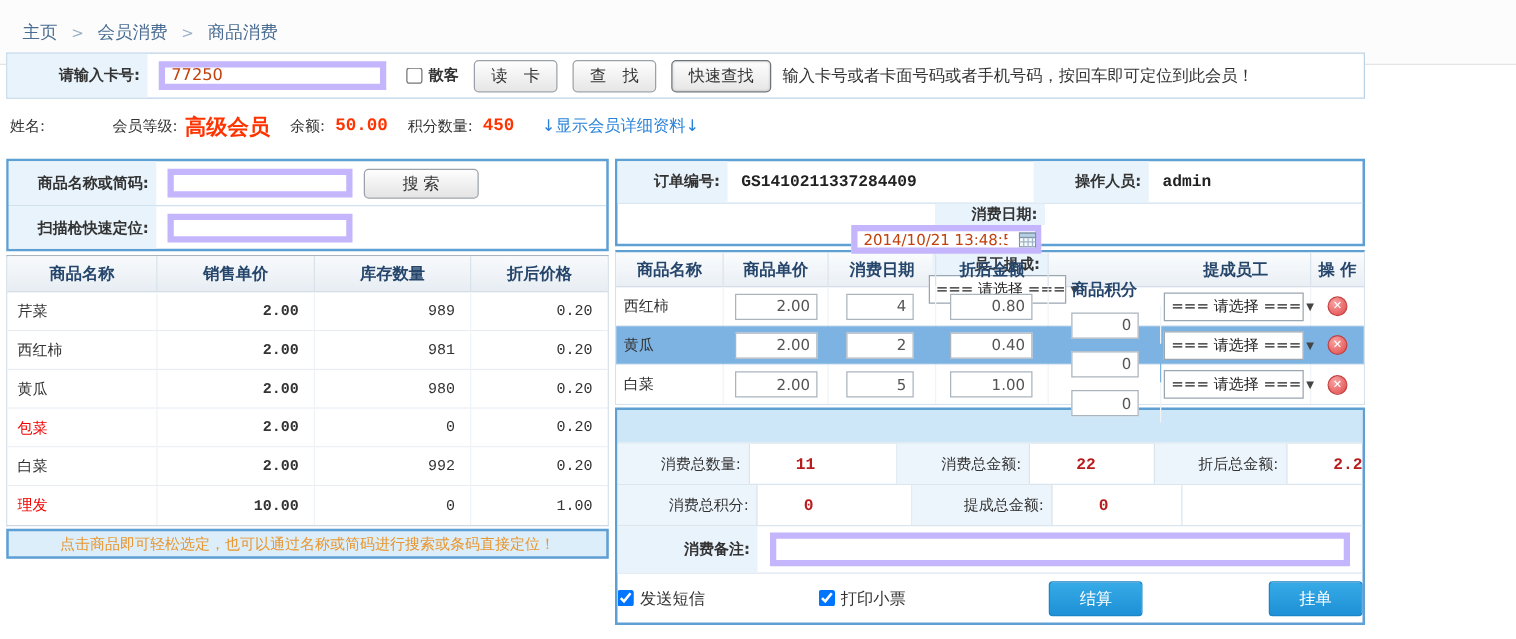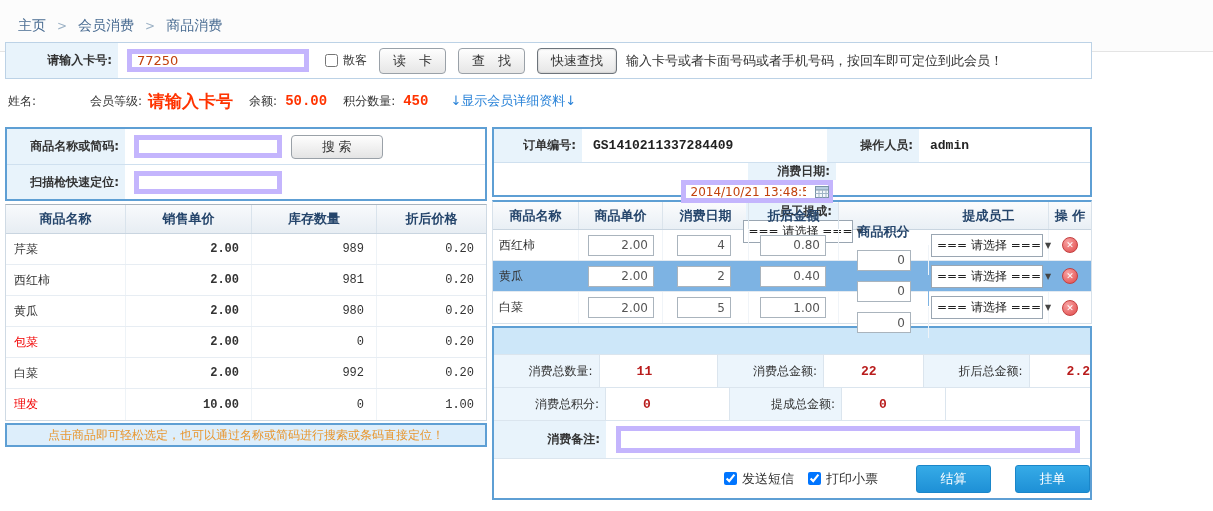--- a/index.html
+++ b/index.html
@@ -10,21 +10,21 @@
   .breadcrumb .bc-item { font-size:14px; color:#4a6c92; cursor:pointer; }
   .breadcrumb .bc-sep { margin:0 11px; color:#9ab0c4; font-size:12px; }
 
   
   .cardbox { position:absolute; top:42px; left:5px; width:1087px; height:37px; border:1px solid #bcd2e6; background:#fff; display:flex; align-items:center; }
   .labelcell { background:#e8f3fb; height:100%; display:flex; align-items:center; justify-content:flex-end; padding-right:6px; font-weight:bold; color:#333; }
   .cardbox .labelcell { width:112px; }
   input[type=text] { border:5px solid #c4b5fd; height:23px; padding:2px 5px; font-size:13px; font-family:"DejaVu Sans", sans-serif; color:#c2410c; background:#fff; }
   .card-input { width:182px; margin-left:9px; }
   .cardbox input[type=checkbox] { margin-left:16px; }
-  .walkin { margin-left:5px; font-weight:normal; }
+  .walkin { margin-left:5px; font-weight:bold; }
   .gbtn { margin-left:12px; height:26px; padding:0 13px; font-size:13px; color:#333; background:linear-gradient(#fefefe,#e6e6e6); border:1px solid #9aa1a8; border-radius:4px; cursor:pointer; font-family:"DejaVu Sans", sans-serif; }
   .gbtn.active { border-color:#6d747b; box-shadow:inset 0 0 2px rgba(0,0,0,.25); }
   .card-hint { margin-left:9px; font-size:13px; color:#333; }
 
   
   .member { position:absolute; top:88px; left:8px; height:26px; display:flex; align-items:center; }
   .member .lab { color:#333; }
   .member .lvl-lab { margin-left:54px; }
   .member .lvl { color:#ff3300; font-size:17px; font-weight:bold; margin-left:6px; }
   .member .bal-lab { margin-left:16px; }
@@ -96,21 +96,21 @@
   
   .bbox { margin-top:2px; border:2px solid #5e9fd4; background:#fff; }
   .filler { height:26px; background:#cde7f9; }
   .trow { height:33px; display:flex; border-top:1px solid #dbe5ee; }
   .trow .tl { background:#ecf5fc; display:flex; align-items:center; justify-content:flex-end; padding-right:6px; color:#333; border-right:1px solid #dbe5ee; }
   .trow .tv { display:flex; align-items:center; padding-left:9px; color:#b91c1c; font-weight:bold; font-family:Liberation Mono, monospace; font-size:13px; border-right:1px solid #dbe5ee;margin-left:28px; }
   .tw-l { width:112px; } .tw-v1 { width:96px; } .tw-v2 { width:76px; } .tw-last { flex:1; border-right:none !important; }
   .remark { height:38px; display:flex; align-items:center; border-top:1px solid #dbe5ee; }
   .remark .labelcell { width:112px; height:100%; }
   .remark input { flex:1; margin:0 10px; height:27px; }
-  .footer { height:40px; display:flex; align-items:center; justify-content:flex-end; border-top:1px solid #dbe5ee; }
+  .footer { height:40px; display:flex; align-items:center; justify-content:space-between; border-top:1px solid #dbe5ee; }
   .footer .chk { display:flex; align-items:center; margin-right:14px; }
   .footer .chk span { margin-left:5px; font-size:13px; }
   .bluebtn { width:75px; height:28px; margin-left:24px; border:1px solid #1a86c9; border-radius:3px; background:linear-gradient(#36abe7,#1e90d6); color:#fff; font-size:13px; cursor:pointer; font-family:"DejaVu Sans", sans-serif; }
 </style>
 </head>
 <body>
 
 <div class="breadcrumb">
   <span class="bc-item">主页</span>
   <span class="bc-sep">&gt;</span>
@@ -126,21 +126,21 @@
   <span class="walkin">散客</span>
   <button class="gbtn">读　卡</button>
   <button class="gbtn">查　找</button>
   <button class="gbtn active">快速查找</button>
   <span class="card-hint">输入卡号或者卡面号码或者手机号码，按回车即可定位到此会员！</span>
 </div>
 
 <div class="member">
   <span class="lab">姓名:</span>
   <span class="lab lvl-lab">会员等级:</span>
-  <span class="lvl">请输入卡号</span>
+  <span class="lvl">高级会员</span>
   <span class="lab bal-lab">余额:</span>
   <span class="red">50.00</span>
   <span class="lab pts-lab">积分数量:</span>
   <span class="red">450</span>
   <span class="dlink">↓显示会员详细资料↓</span>
 </div>
 
 <div class="lpanel">
   <div class="bluebox">
     <div class="srow">

